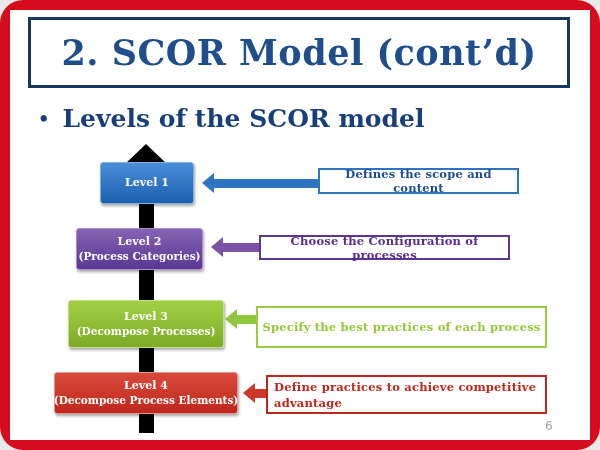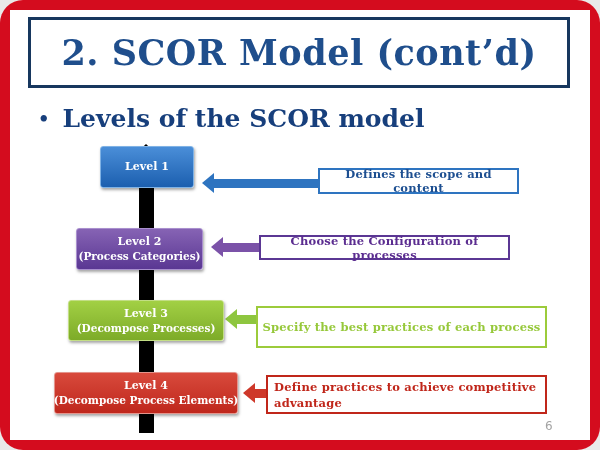--- a/index.html
+++ b/index.html
@@ -41,25 +41,25 @@
 
   
   .level-box {
     position:absolute; box-sizing:border-box; border-radius:3px;
     display:flex; flex-direction:column; align-items:center; justify-content:center;
     color:#ffffff; font-weight:bold; text-align:center;
     box-shadow:1px 2px 3px rgba(0,0,0,0.35); z-index:5;
   }
   .level-box .lv-label { font-size:11px; line-height:14px; white-space:nowrap; }
   .level-box .lv-sub   { font-size:10.5px; line-height:14px; white-space:nowrap; }
-  .box-blue   { left:100px; top:146px; width:94px;  height:42px;
+  .box-blue   { left:100px; top:162px; width:94px;  height:42px;
                 background:linear-gradient(#4a8ed8,#1c5faf); border:1px solid #7fb2e5; }
   .box-purple { left:76px;  top:228px; width:127px; height:42px;
                 background:linear-gradient(#8663b4,#5a3793); border:1px solid #a98fce; }
-  .box-green  { left:68px;  top:300px; width:156px; height:41px;
+  .box-green  { left:68px;  top:300px; width:156px; height:48px;
                 background:linear-gradient(#a2d044,#7dab28); border:1px solid #c3de85; }
   .box-red    { left:54px;  top:372px; width:184px; height:42px;
                 background:linear-gradient(#d84a3c,#bf271c); border:1px solid #e4948c; }
 
   
   .harrow { position:absolute; height:20px; display:flex; align-items:center; z-index:4; }
   .harrow .head {
     width:0; height:0; border-top:10px solid transparent;
     border-bottom:10px solid transparent; border-right:12px solid currentColor;
   }

